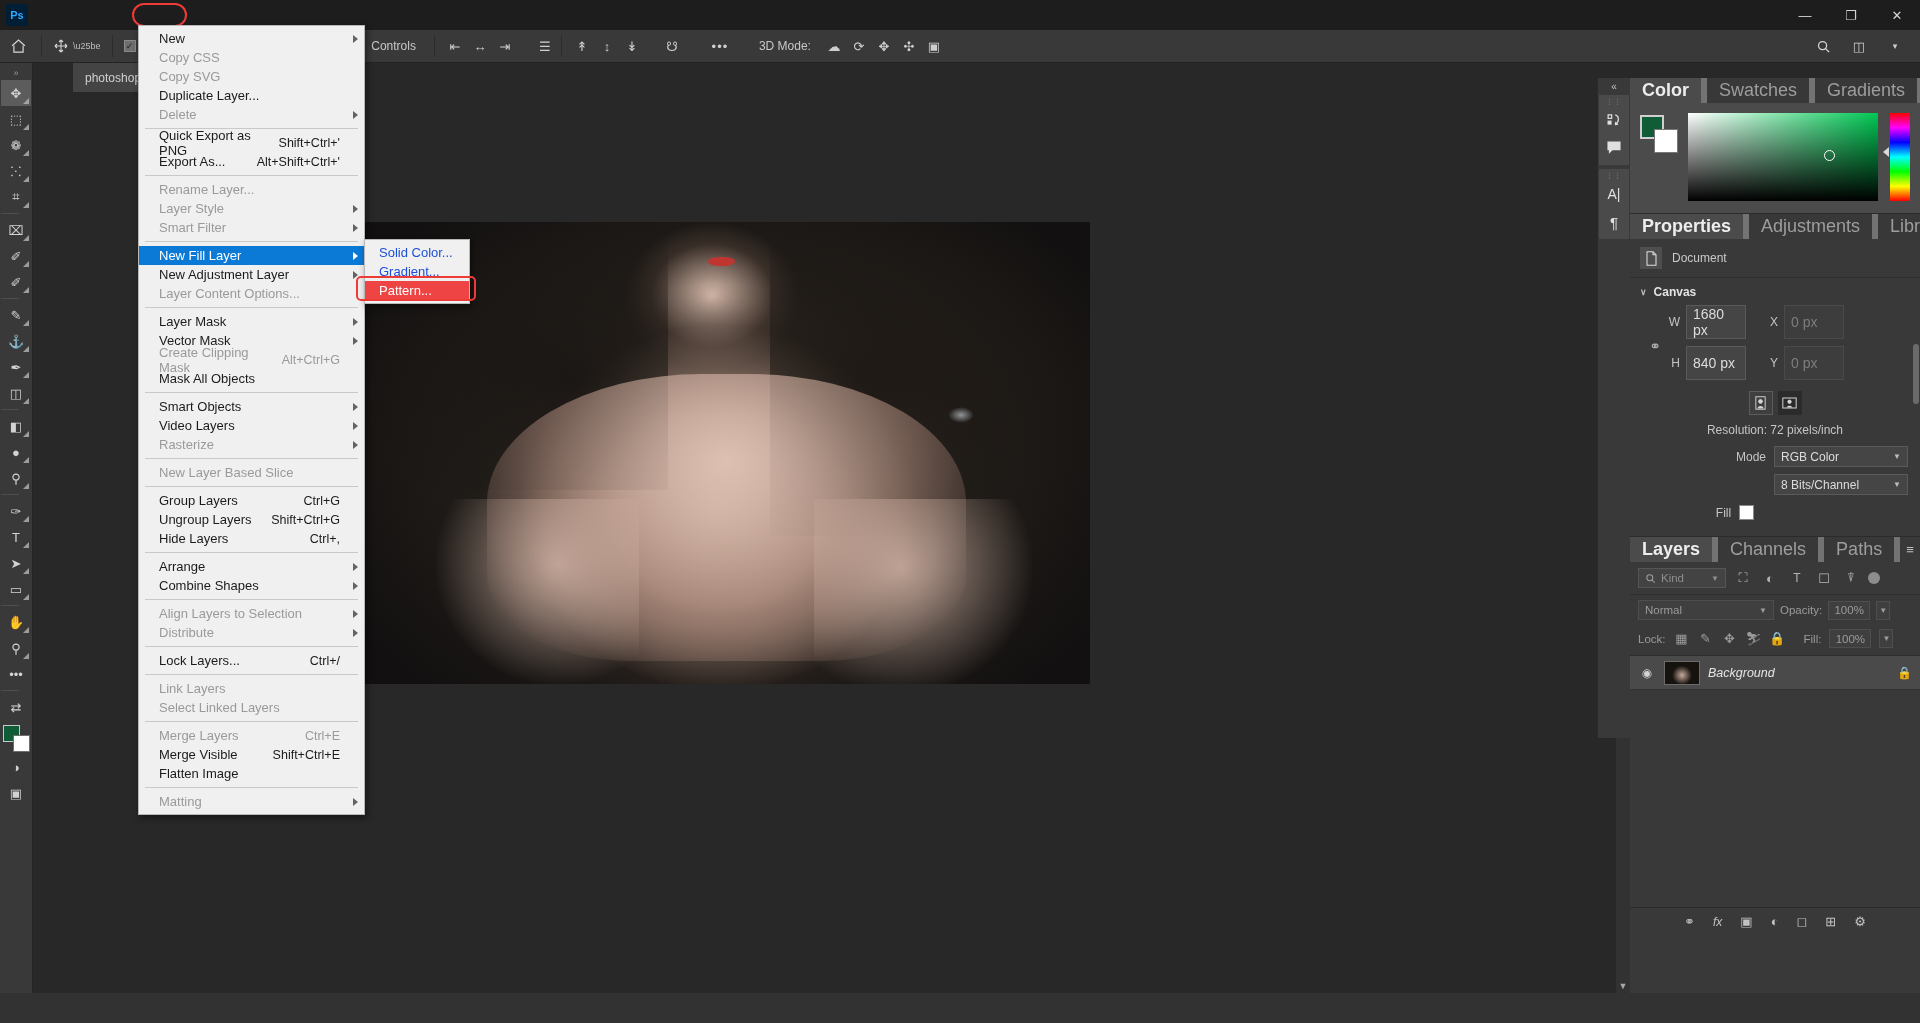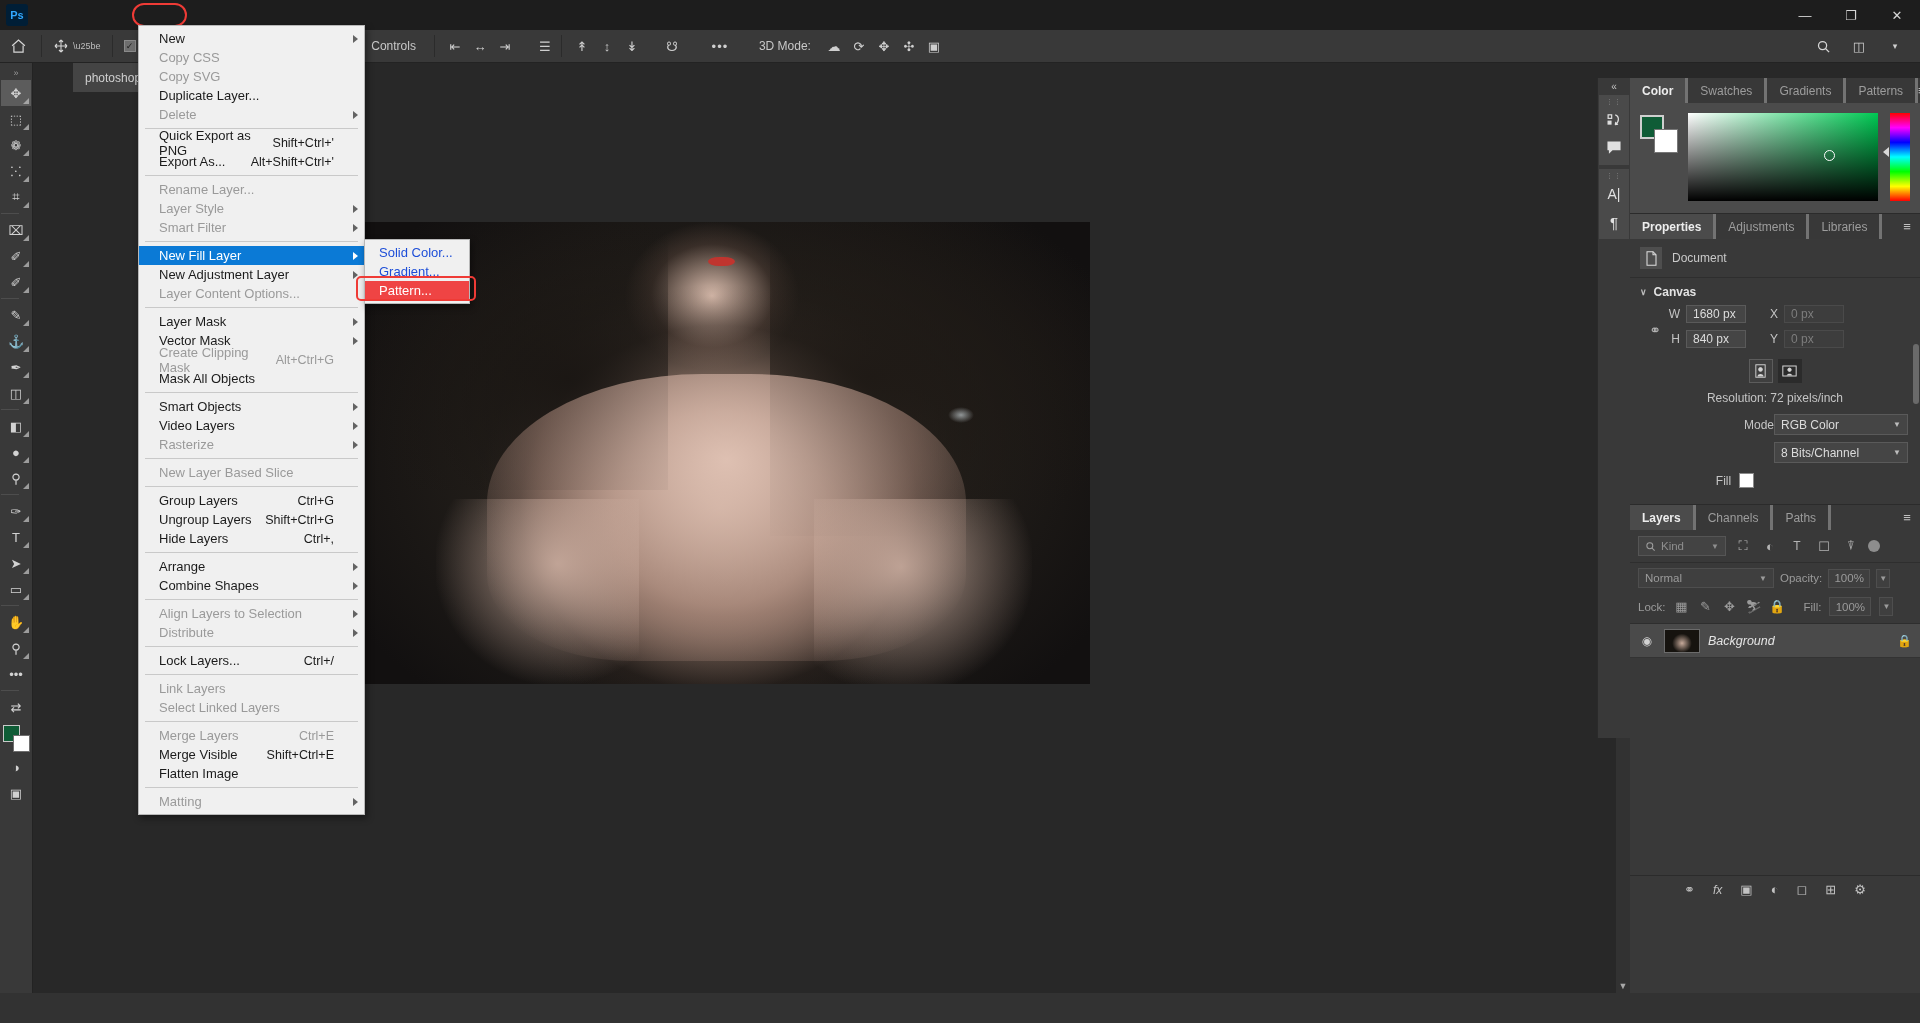--- a/index.html
+++ b/index.html
@@ -168,22 +168,22 @@
   .rail-group { width:30px; background:#4a4a4a; margin-bottom:4px; padding:3px 0; }
   .rail-grip { height:8px; display:flex; align-items:center; justify-content:center; color:#8e8e8e; font-size:7px; letter-spacing:1px; }
   .rail-ico { width:30px; height:28px; display:flex; align-items:center; justify-content:center;
     color:#e0e0e0; font-size:15px; }
 
   
   .dock { position:absolute; right:0; top:78px; width:290px; bottom:30px; background:#393939; }
   .panel { border-bottom:1px solid #2b2b2b; }
   .ptabs { display:flex; height:25px; background:#393939; align-items:stretch; position:relative; }
   .ptab {
-    padding:0 12px; display:flex; align-items:center; font-size:12px; color:#9d9d9d;
-    background:#383838; border-right:3px solid #737373;
+    padding:0 12px; display:flex; align-items:center; font-size:18px; color:#9d9d9d;
+    background:#383838; border-right:6px solid #737373;
   }
   .ptab.active { background:#4b4b4b; color:#ededed; font-weight:bold; }
   .pmenu { margin-left:auto; width:26px; display:flex; align-items:center; justify-content:center;
     color:#c0c0c0; font-size:13px; }
 
   
   .colorbody { background:#4b4b4b; height:110px; position:relative; padding:10px; display:flex; }
   .cp-swatches { position:relative; width:38px; height:38px; margin-top:2px; }
   .cp-fg { position:absolute; left:0; top:0; width:24px; height:24px; background:#0f5c36; border:2px solid #cfcfcf; }
   .cp-bg { position:absolute; left:14px; top:14px; width:24px; height:24px; background:#ffffff; border:1px solid #777; }
@@ -211,29 +211,29 @@
   .doc-ico { width:22px; height:22px; background:#4e4e4e; display:flex; align-items:center; justify-content:center; color:#ddd; font-size:13px;}
   .sec-head { padding:7px 10px 4px 10px; gap:7px; color:#e2e2e2; font-weight:bold; font-size:12px; }
   .chev { font-size:9px; color:#bdbdbd; }
   .cgrid { display:flex; align-items:center; padding:2px 10px 0 14px; }
   .link-ico { width:22px; color:#b5b5b5; font-size:14px; text-align:center; }
   .fields { flex:1; }
   .frow { display:flex; align-items:center; gap:6px; margin-bottom:7px; }
   .flbl { width:14px; text-align:right; color:#c4c4c4; font-size:12px; }
   .finput {
     width:60px; height:16px; background:#454545; border:1px solid #5a5a5a;
-    color:#dcdcdc; font-size:12px; padding:8px 6px; display:flex; align-items:center;
+    color:#dcdcdc; font-size:14px; padding:16px 6px; display:flex; align-items:center;
   }
   .finput.dim { color:#7d7d7d; background:#3d3d3d; border-color:#4a4a4a; }
   .orient { display:flex; gap:5px; justify-content:center; margin:4px 0 8px 0; }
   .or-btn { width:24px; height:24px; display:flex; align-items:center; justify-content:center;
     border:1px solid #5c5c5c; color:#d5d5d5; font-size:12px; background:#3f3f3f; }
   .or-btn.sel { background:#2b2b2b; border-color:#2b2b2b; }
   .res-line { text-align:center; color:#c5c5c5; font-size:12px; margin-bottom:9px; }
-  .mode-row { display:flex; align-items:center; padding:0 12px 7px 12px; justify-content:flex-end;}
+  .mode-row { display:flex; align-items:center; gap:8px; padding:0 12px 7px 12px; justify-content:flex-end;}
   .sel-box {
     width:134px; height:21px; background:#454545; border:1px solid #5a5a5a;
     color:#dcdcdc; font-size:12px; padding:0 6px; display:flex; align-items:center;
     justify-content:space-between;
   }
   .fill-row { display:flex; align-items:center; gap:8px; padding:3px 0 8px 0; justify-content:center; margin-right:80px;}
   .fill-sw { width:15px; height:15px; background:#ffffff; border:1px solid #8a8a8a; }
 
   .prop-scroll { position:absolute; right:1px; top:130px; width:6px; height:60px; background:#6a6a6a; border-radius:3px;}
 
@@ -287,21 +287,21 @@
   .sb-track { position:absolute; left:0; right:0; top:10px; height:9px; background:#2e2e2e; }
 
   
   .dropdown {
     position:absolute; left:138px; top:25px; width:227px;
     background:#f0f0f0; border:1px solid #b8b8b8;
     box-shadow:2px 3px 7px rgba(0,0,0,.45); z-index:50;
     padding:3px 0;
   }
   .mi { height:19px; display:flex; align-items:center; position:relative;
-    font-size:13px; color:#1b1b1b; padding:0 16px 0 20px; }
+    font-size:13px; color:#1b1b1b; padding:0 10px 0 20px; }
   .mi.dis { color:#9a9a9a; }
   .mi.hl { background:#0b7ad6; color:#fff; }
   .mi .sc { margin-left:auto; padding-right:14px; font-size:12.5px; }
   .mi.dis .sc { color:#9a9a9a; }
   .mi .arr { position:absolute; right:6px; width:0;height:0;
     border-top:4px solid transparent; border-bottom:4px solid transparent; border-left:5px solid #636363; }
   .mi.hl .arr { border-left-color:#fff; }
   .msep { height:1px; background:#c9c9c9; margin:4px 6px 4px 6px; }
 
   .submenu {

